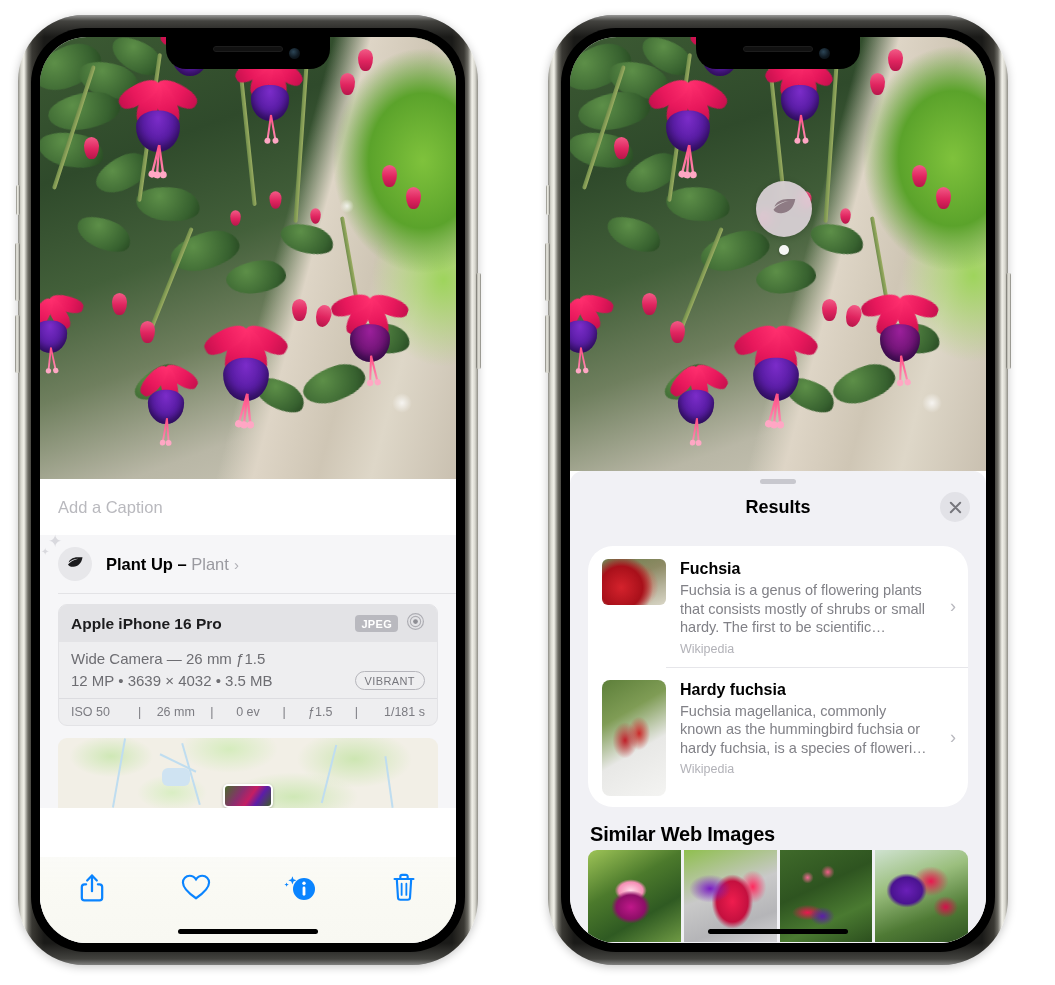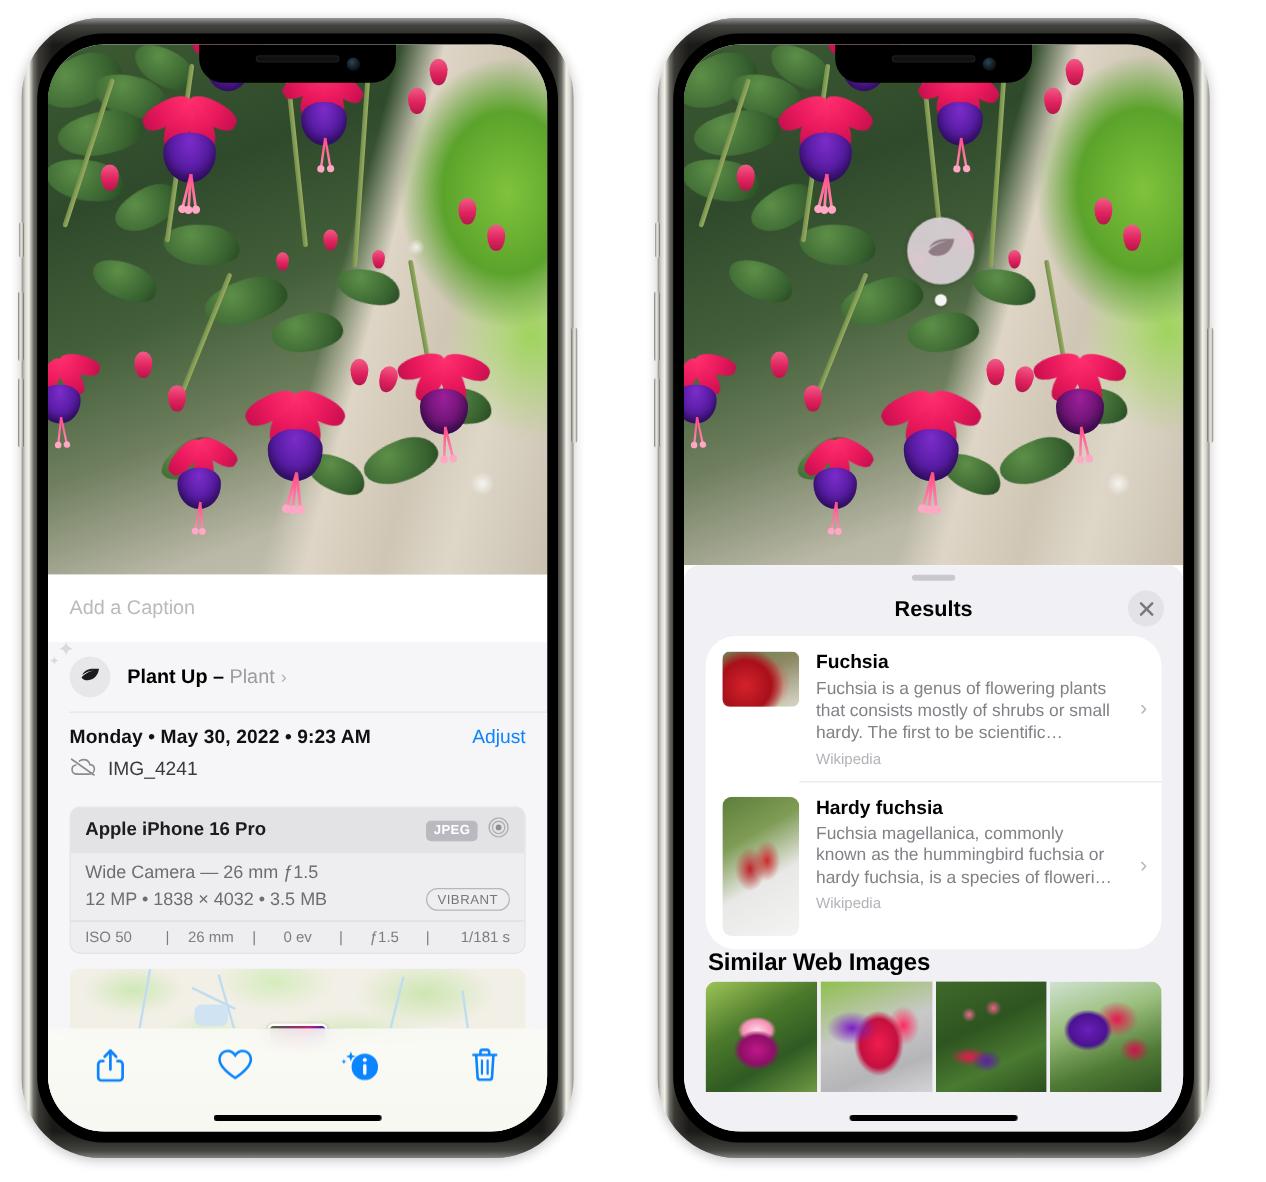--- a/index.html
+++ b/index.html
@@ -231,21 +231,21 @@
   .results-head { position:relative; height:46px; display:flex;
     align-items:center; justify-content:center; }
   .results-title { font-size:18px; font-weight:700; color:#000; }
   .close-btn { position:absolute; right:16px; top:50%; transform:translateY(-50%);
     width:30px; height:30px; border-radius:50%; background:#e2e2e7;
     display:flex; align-items:center; justify-content:center; }
   .section-head { display:flex; align-items:baseline; justify-content:space-between;
     padding: 6px 20px 10px 20px; }
   .section-title { font-size:20px; font-weight:700; color:#000; letter-spacing:-0.2px; }
   .show-more { font-size:14px; color:#8a8a90; }
-  .kn-card { margin: 0 18px; background:#fff; border-radius:25px; overflow:hidden; }
+  .kn-card { margin: 16px 18px; background:#fff; border-radius:25px; overflow:hidden; }
   .kn-item { display:flex; padding: 13px 14px 11px 14px; position:relative; }
   .kn-item + .kn-item::before { content:""; position:absolute; left:78px; right:0; top:0;
     height:1px; background:#e6e6ea; }
   .kn-thumb { flex: 0 0 64px; height:46px; border-radius:6px; overflow:hidden; }
   .kn-thumb.tall { height:116px; border-radius:8px; }
   .kn-text { flex:1; padding-left:14px; padding-right:22px; }
   .kn-title { font-size:16px; font-weight:700; color:#000; line-height:1.25; }
   .kn-desc { font-size:14.5px; color:#818187; line-height:1.28; margin-top:2px; }
   .kn-src { font-size:12.5px; color:#b2b2b8; margin-top:5px; }
   .kn-chev { position:absolute; right:12px; top:50%; transform:translateY(-50%);
@@ -441,55 +441,39 @@
               <span class="sparkle sp2">✦</span>
               <span class="leaf-badge">
                 <svg width="20" height="20" viewBox="0 0 24 24" aria-hidden="true">
                   <path d="M21 4c-1 7-5.2 11-11 11.4C7 15.6 4.6 14.6 3.6 12.6 6 9.4 10.6 6.6 16 5.6c-4.4.2-8.6 1.8-11.6 4.6C5.4 6.6 9.8 4 15 4h6z" fill="#1b1b1d"></path>
                 </svg>
               </span>
               <span class="lookup-text"><span>Plant Up – </span><span class="sub">Plant</span><span class="chev">›</span></span>
             </div>
             <div class="divider"></div>
 
-            <div class="meta-block">
-              <div class="meta-line1">
-                <span class="meta-date">Monday • May 30, 2022 • 9:23 AM</span>
-                <span class="adjust">Adjust</span>
-              </div>
-              <div class="meta-line2">
-                <span>
-                  <svg width="22" height="16" viewBox="0 0 26 18" aria-hidden="true">
-                    <path d="M7.6 16.2h11.6c3 0 5.2-2 5.2-4.7 0-2.5-1.9-4.4-4.4-4.6-.7-3-3.2-5-6.2-5-1.6 0-3 .5-4.1 1.5" fill="none" stroke="#8a8a90" stroke-width="1.6" stroke-linecap="round"></path>
-                    <path d="M7.4 16.2c-2.8 0-5-1.9-5-4.5 0-2.3 1.6-4.1 3.8-4.5" fill="none" stroke="#8a8a90" stroke-width="1.6" stroke-linecap="round"></path>
-                    <line x1="2" y1="1.5" x2="24" y2="17" stroke="#8a8a90" stroke-width="1.7" stroke-linecap="round"></line>
-                  </svg>
-                </span>
-                <span class="filename">IMG_4241</span>
-              </div>
-            </div>
 
             <div class="exif-card">
               <div class="exif-head">
                 <span class="exif-device">Apple iPhone 16 Pro</span>
                 <span class="exif-head-right">
                   <span class="jpeg-pill">JPEG</span>
                   <span>
                     <svg width="19" height="19" viewBox="0 0 24 24" aria-hidden="true">
                       <circle cx="12" cy="12" r="10" fill="none" stroke="#aeaeb4" stroke-width="1.5"></circle>
                       <circle cx="12" cy="12" r="6.5" fill="none" stroke="#aeaeb4" stroke-width="1.4"></circle>
                       <circle cx="12" cy="12" r="3" fill="#8e8e94"></circle>
                     </svg>
                   </span>
                 </span>
               </div>
               <div class="exif-body">
                 <div class="exif-row1">Wide Camera — 26 mm ƒ1.5</div>
                 <div class="exif-row2">
-                  <span class="exif-res">12 MP • 1838 × 4032 • 3.5 MB</span>
+                  <span class="exif-res">12 MP • 3639 × 4032 • 3.5 MB</span>
                   <span class="vibrant-pill">VIBRANT</span>
                 </div>
               </div>
               <div class="exif-foot">
                 <span>ISO 50</span>
                 <span class="exif-sep">|</span>
                 <span>26 mm</span>
                 <span class="exif-sep">|</span>
                 <span>0 ev</span>
                 <span class="exif-sep">|</span>

